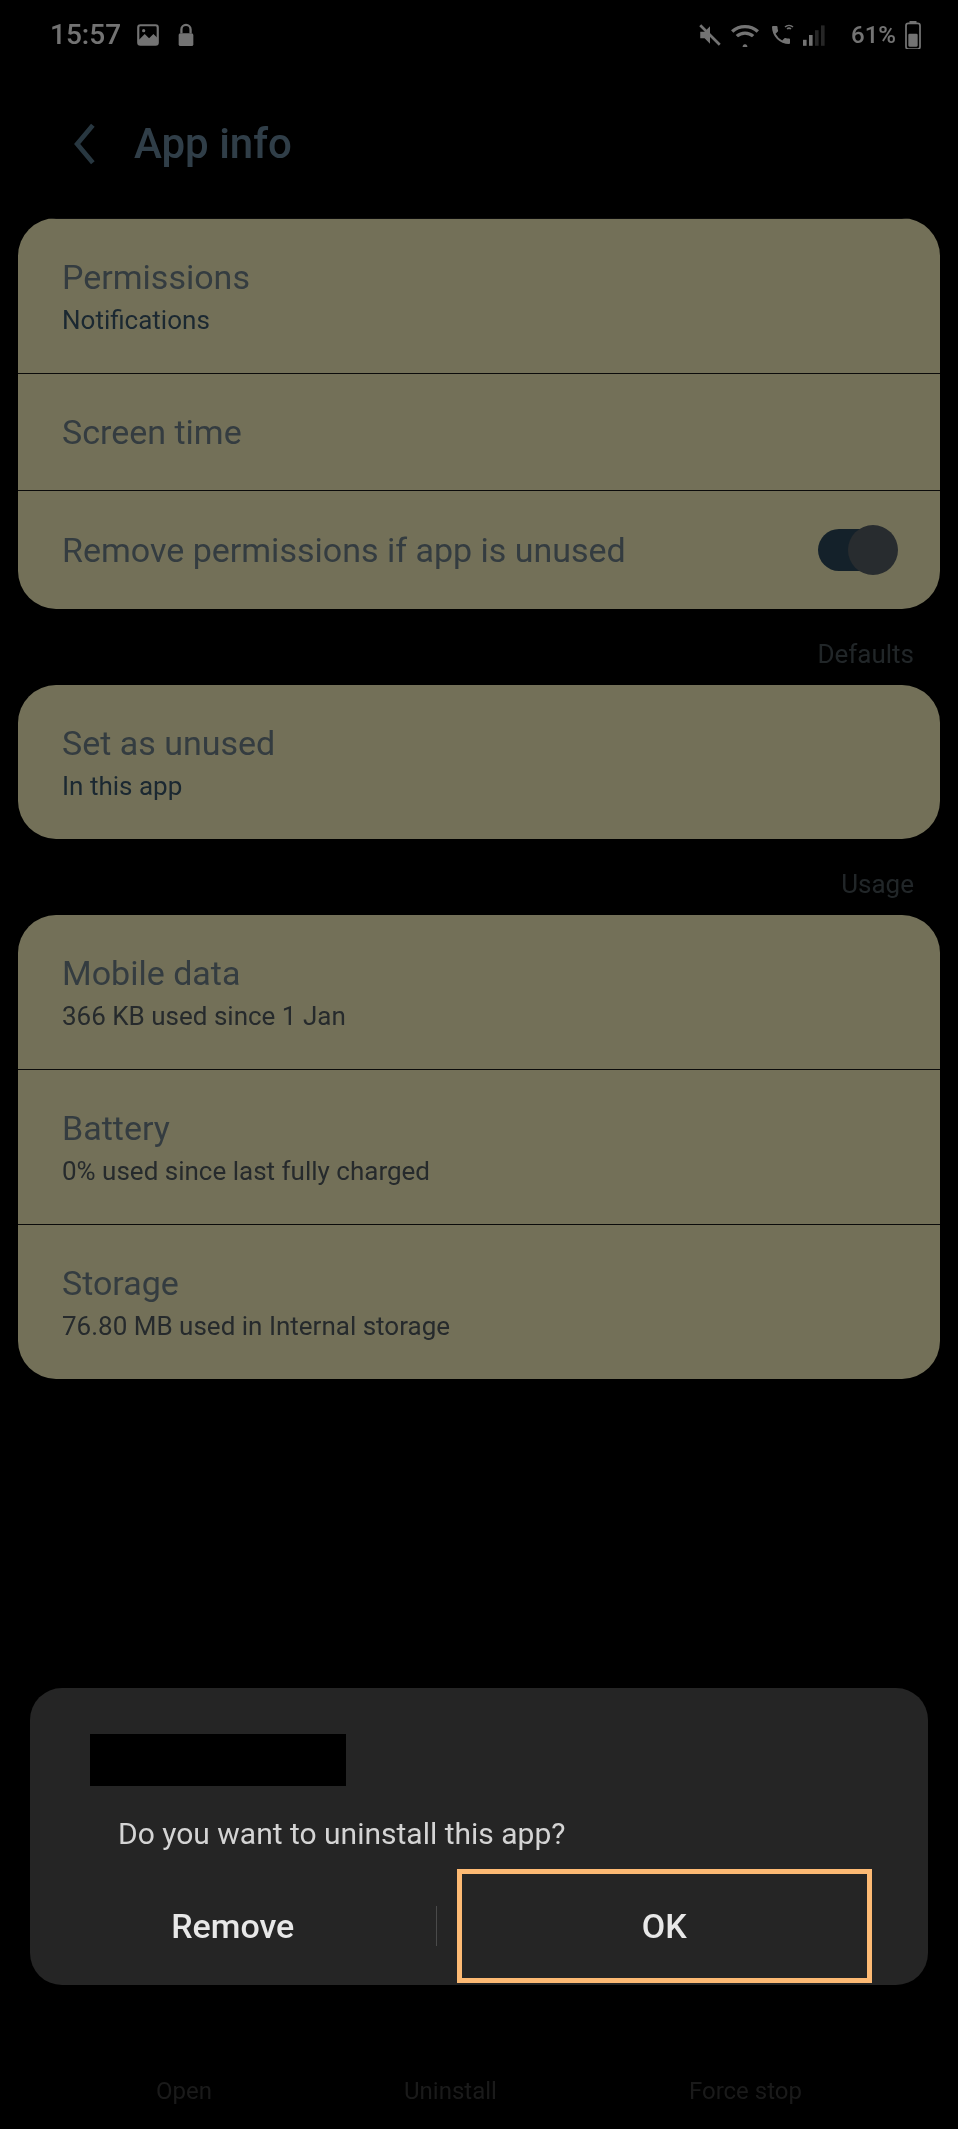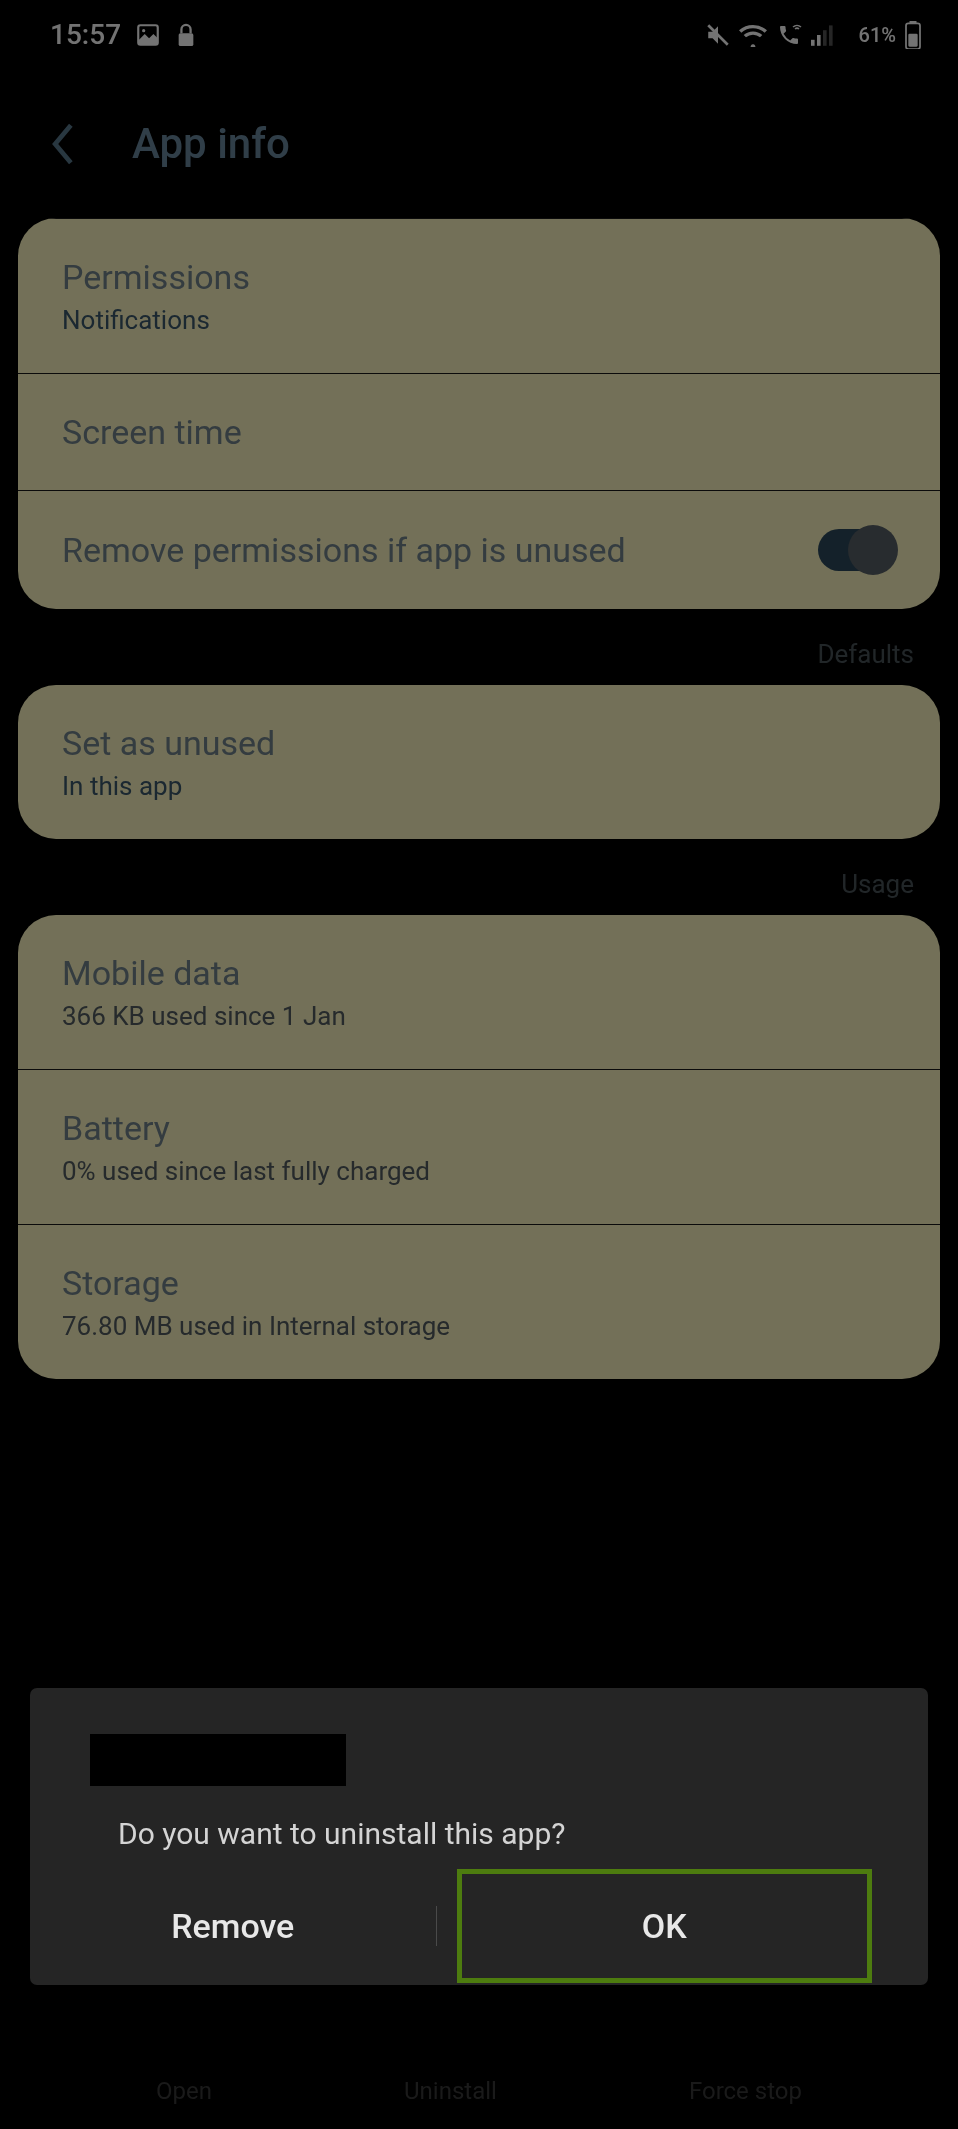--- a/index.html
+++ b/index.html
@@ -31,21 +31,22 @@
     }
     .status-right {
       display: flex;
       align-items: center;
       gap: 8px;
     }
     .header {
       display: flex;
       align-items: center;
       padding: 50px 36px 50px 50px;
-      gap: 56px;
+      gap: 36px;
+      margin-left: 22px;
     }
     .back-icon {
       color: #5a7a8f;
       font-size: 36px;
     }
     .header-title {
       color: #6b8aa0;
       font-size: 42px;
       font-weight: 500;
     }
@@ -112,21 +113,21 @@
       inset: 0;
       background: rgba(0,0,0,0.55);
       pointer-events: none;
     }
     .dialog {
       position: absolute;
       left: 30px;
       right: 30px;
       top: 1688px;
       background: #252525;
-      border-radius: 7px;
+      border-radius: 32px;
       padding: 46px 0 24px 0;
       z-index: 10;
     }
     .dialog-app-name {
       background: #000000;
       width: 256px;
       height: 52px;
       margin-left: 60px;
       margin-bottom: 30px;
     }
@@ -148,21 +149,21 @@
       font-size: 34px;
       font-weight: 500;
       padding: 16px 0;
     }
     .dialog-divider {
       width: 1px;
       height: 40px;
       background: #4a4a4a;
     }
     .ok-highlight {
-      border: 5px solid #4d7c0f;
+      border: 5px solid #fdba74;
       padding: 32px 0;
       margin: -22px 56px -22px 20px;
     }
     .bottom-actions {
       position: absolute;
       bottom: 0;
       left: 0;
       right: 0;
       display: flex;
       justify-content: space-around;
@@ -215,21 +216,21 @@
         </svg>
     </span>
     <span>
       <svg width="24" height="22" viewBox="0 0 20 18" fill="#ffffff">
           <rect x="0" y="13" width="3" height="5"></rect>
           <rect x="5" y="9" width="3" height="9"></rect>
           <rect x="10" y="5" width="3" height="13" fill="#555"></rect>
           <rect x="15" y="1" width="3" height="17" fill="#555"></rect>
         </svg>
     </span>
-    <span style="font-size:20px;margin-left:16px;">61%</span>
+    <span style="font-size:24px;margin-left:16px;">61%</span>
     <span>
       <svg width="18" height="28" viewBox="0 0 14 24" fill="#ffffff">
           <rect x="4" y="0" width="6" height="2"></rect>
           <rect x="1" y="2" width="12" height="22" rx="2" fill="none" stroke="#fff" stroke-width="1.5"></rect>
           <rect x="3" y="11" width="8" height="11" rx="1"></rect>
         </svg>
     </span>
   </div>
 </div>
 

